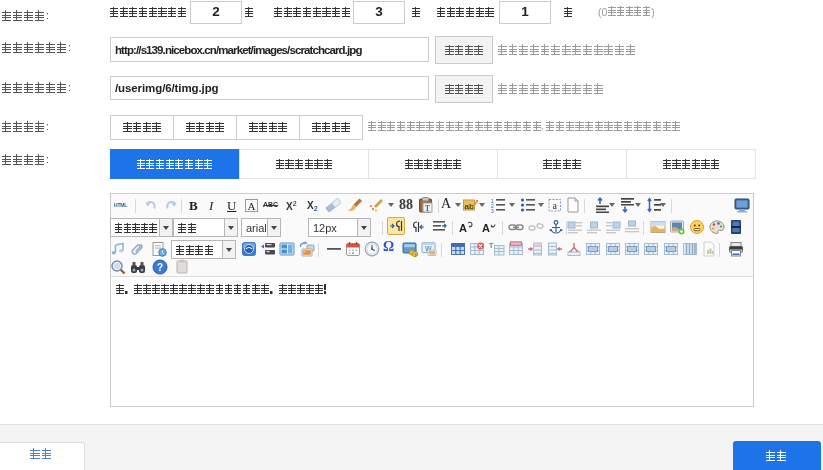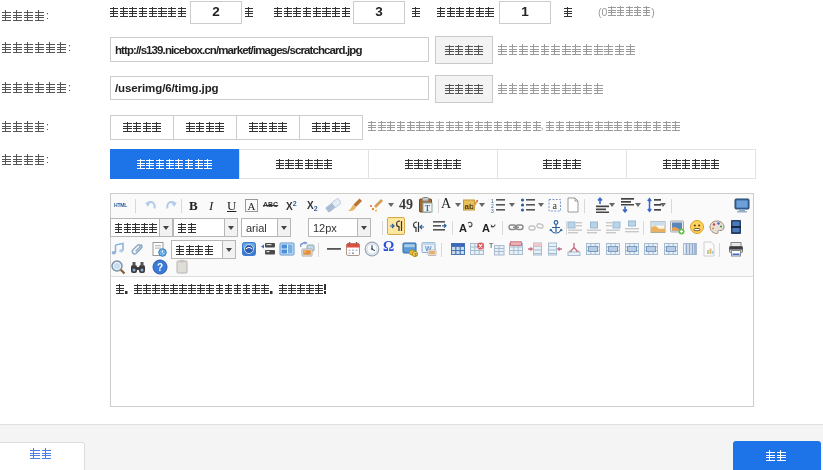--- a/index.html
+++ b/index.html
@@ -90,21 +90,21 @@
       <path d="M12.5 1.5 L15 4 L9 10 L6.5 7.5 Z" fill="#b87333"></path>
       <path d="M6.5 7.5 L9 10 C8.5 12.5 5 14.5 1 14 C3.5 12.5 4.5 10 6.5 7.5 Z" fill="#e8b268"></path>
     </svg></div>
 <div class="a" style="left:369px;top:197px;width:16px;height:16px;line-height:0"><svg width="16" height="16" viewBox="0 0 16 16">
       <path d="M12 2 L14 4 L7 11 L5 9 Z" fill="#d79b53"></path>
       <circle cx="4" cy="12" r="1.2" fill="#e88d2a"></circle>
       <circle cx="7" cy="13.5" r="1" fill="#e8b02a"></circle>
       <circle cx="2" cy="9" r="1" fill="#e8652a"></circle>
     </svg></div>
 <div class="a car" style="left:388px;top:203px"></div>
-<div class="a" style="left:399px;top:197px;font-family:'Liberation Serif',serif;font-size:14px;font-weight:bold;color:#3a3a3a">49</div>
+<div class="a" style="left:399px;top:197px;font-family:'Liberation Serif',serif;font-size:14px;font-weight:bold;color:#3a3a3a">88</div>
 <div class="a" style="left:418px;top:197px;width:16px;height:16px;line-height:0"><svg width="16" height="16" viewBox="0 0 16 16">
       <rect x="1.5" y="2" width="12" height="13" rx="1" fill="#a5672e" stroke="#7a4a1e"></rect>
       <rect x="4.5" y="0.5" width="6" height="3.5" rx="1" fill="#c8c8c8" stroke="#888"></rect>
       <rect x="5" y="6" width="9" height="9" fill="#f0f4f8" stroke="#8aa"></rect>
       <text x="9.5" y="13.5" font-size="8" font-weight="bold" fill="#4a6a9a" text-anchor="middle" font-family="Liberation Serif,serif">T</text>
     </svg></div>
 <div class="a sep" style="left:438px;top:199px"></div>
 <div class="a" style="left:441px;top:196px;font-family:'Liberation Serif',serif;font-size:14px;color:#222">A</div>
 <div class="a car" style="left:455px;top:203px"></div>
 <div class="a" style="left:463px;top:197px;width:16px;height:16px;line-height:0"><svg width="16" height="16" viewBox="0 0 16 16">
@@ -170,21 +170,21 @@
       <rect x="3" y="14" width="10" height="1.5" fill="#9ab0c8"></rect>
     </svg></div>
 <div class="ksel" style="left:110px;top:218px;width:63px">
     <span style="position:absolute;left:4px;top:4px"><span class="z t"><i></i><i></i><i></i><i></i><i></i></span></span>
     <span class="cbtn"></span>
   </div>
 <div class="ksel" style="left:173px;top:218px;width:65px">
     <span style="position:absolute;left:4px;top:4px"><span class="z"><i></i><i></i></span></span>
     <span class="cbtn"></span>
   </div>
-<div class="ksel" style="left:241px;top:218px;width:50px">
+<div class="ksel" style="left:241px;top:218px;width:40px">
     <span style="position:absolute;left:4px;top:4px"><span style="font-size:11px;color:#333;line-height:10px;vertical-align:top">arial</span></span>
     <span class="cbtn"></span>
   </div>
 <div class="ksel" style="left:308px;top:218px;width:63px">
     <span style="position:absolute;left:4px;top:4px"><span style="font-size:11px;color:#333;line-height:10px;vertical-align:top">12px</span></span>
     <span class="cbtn"></span>
   </div>
 <div class="a sep" style="left:382px;top:221px"></div>
 <div class="a" style="left:387px;top:217px;width:18px;height:18px;background:#ffe7a0;border:1px solid #d8a847;border-radius:2px;line-height:0"><svg width="16" height="16" viewBox="0 0 16 16">
       <path d="M2 8 L6 8 M4 6 L6 8 L4 10" stroke="#2b5f9e" stroke-width="1.2" fill="none"></path>

